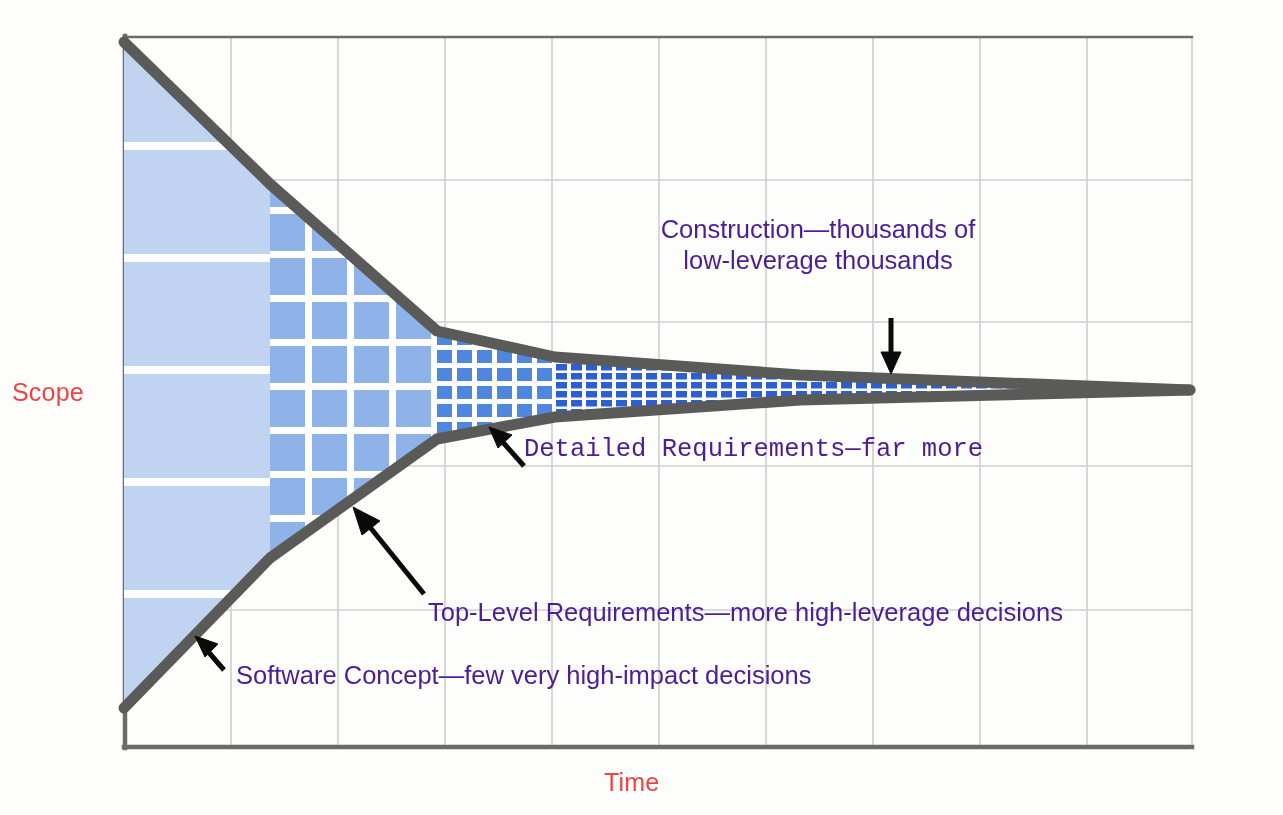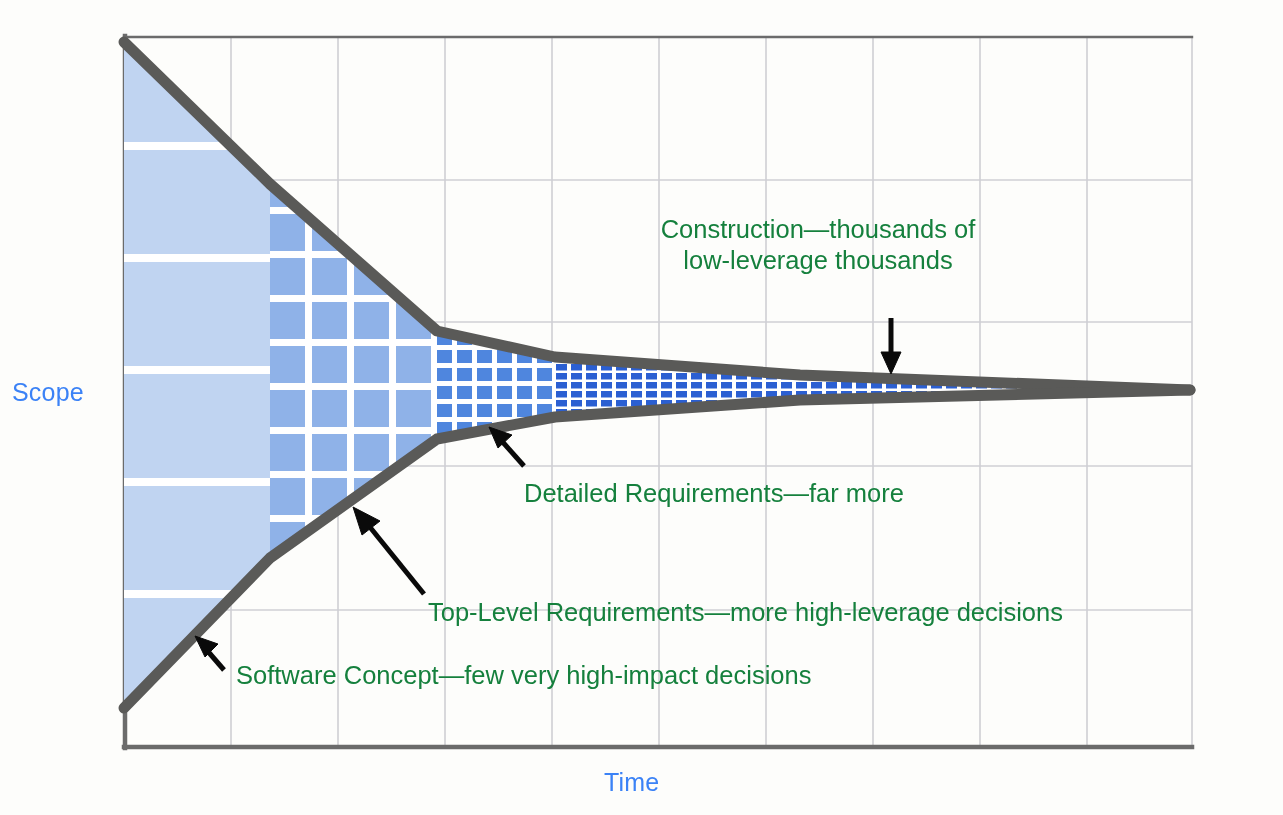--- a/index.html
+++ b/index.html
@@ -10,37 +10,37 @@
     font-family:"Liberation Sans","DejaVu Sans",sans-serif;
     color:#111;
     overflow:hidden;
     position:relative;
   }
   #stage{position:absolute;left:0;top:0;width:1283px;height:815px;}
   #stage svg{position:absolute;left:0;top:0;}
   .axis-label{
     position:absolute;
     font-size:25px;
-    color:#3b82f6;
+    color:#ef4444;
     letter-spacing:.2px;
     white-space:nowrap;
   }
   .anno{
     position:absolute;
     font-size:25.5px;
     line-height:31px;
-    color:#15803d;
+    color:#4c1d95;
     white-space:nowrap;
     letter-spacing:0px;
   }
   .anno.center{text-align:center;}
   #scope-label{left:12px;top:378px;}
   #time-label{left:604px;top:768px;}
   #anno-construction{left:608px;top:214px;width:420px;text-align:center;}
-  #anno-detailed{left:524px;top:478px;text-align:left;}
+  #anno-detailed{left:524px;top:434px;text-align:left;font-family:Liberation Mono, monospace;}
   #anno-toplevel{left:428px;top:584px;text-align:left;margin-top:13px;}
   #anno-software{left:236px;top:660px;text-align:left;}
 </style>
 </head>
 <body>
 
 <div id="stage">
 
   <svg width="1283" height="815" viewBox="0 0 1283 815">
 

